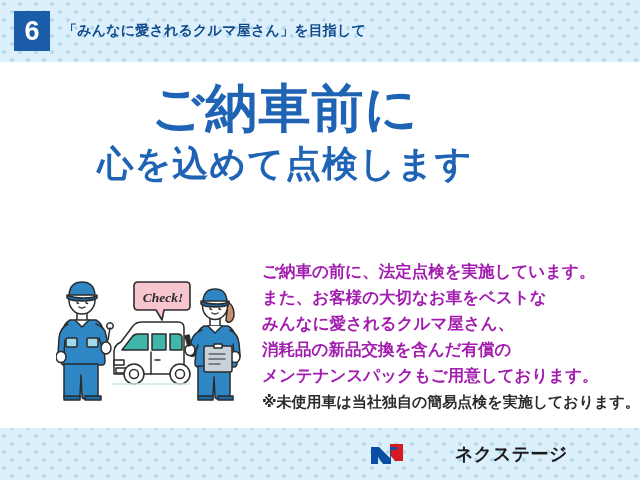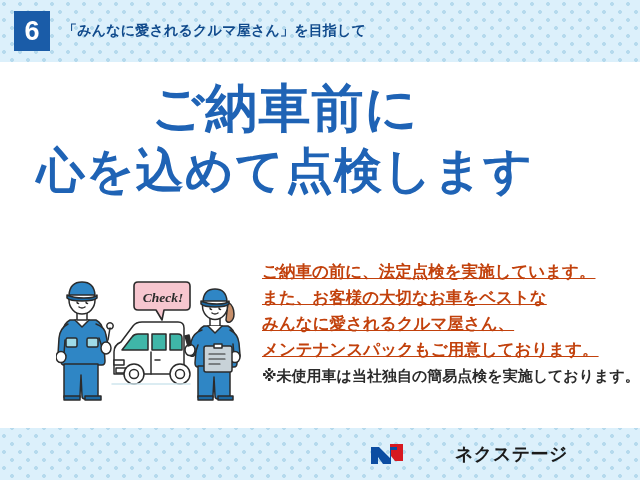--- a/index.html
+++ b/index.html
@@ -80,41 +80,40 @@
     font-weight: bold;
     line-height: 1.08;
     letter-spacing: 1px;
   }
   .hl-line {
     display: block;
     font-size: 52px;
     white-space: nowrap;
   }
   .hl-line.l2 {
-    font-size: 48px;
+    font-size: 36px;
     margin-top: 9px;
     font-family: Liberation Serif, serif;
   }
 
   
   #body-copy {
     position: absolute;
     left: 262px;
     top: 196px;
     width: 370px;
     color: #222222;
   }
   .copy-line {
     display: block;
     font-size: 16.5px;
     font-weight: bold;
     line-height: 1.58;
     white-space: nowrap;
-    color: #c2410c;
-    text-decoration: underline;
+    color: #a21caf;
   }
   .copy-note {
     display: block;
     font-size: 15px;
     font-weight: bold;
     line-height: 1.5;
     white-space: nowrap;
     color: #2b2b2b;
     margin-top: 3px;
   }
@@ -278,20 +277,21 @@
         </g>
 
         <text x="107" y="40" text-anchor="middle" font-family="'Liberation Serif', serif" font-size="13.5" font-style="italic" font-weight="bold" fill="#2b2b2b">Check!</text>
       </svg>
     </div>
 
     <div id="body-copy">
       <span class="copy-line">ご納車の前に、法定点検を実施しています。</span>
       <span class="copy-line">また、お客様の大切なお車をベストな</span>
       <span class="copy-line">みんなに愛されるクルマ屋さん、</span>
+      <span class="copy-line">消耗品の新品交換を含んだ有償の</span>
       <span class="copy-line">メンテナンスパックもご用意しております。</span>
       <span class="copy-note">※未使用車は当社独自の簡易点検を実施しております。</span>
     </div>
 
   </div>
 
   <div id="footer">
     <div id="logo">
       <svg id="logo-mark" width="34" height="22" viewBox="0 0 34 22" xmlns="http://www.w3.org/2000/svg">
         <path d="M1 21 L1 4 L9 4 L20 15 L20 1 L27 1 L27 7 L21 7 L21 21 L13 21 L8 14 L8 21 Z" fill="#0b4da2"></path>

